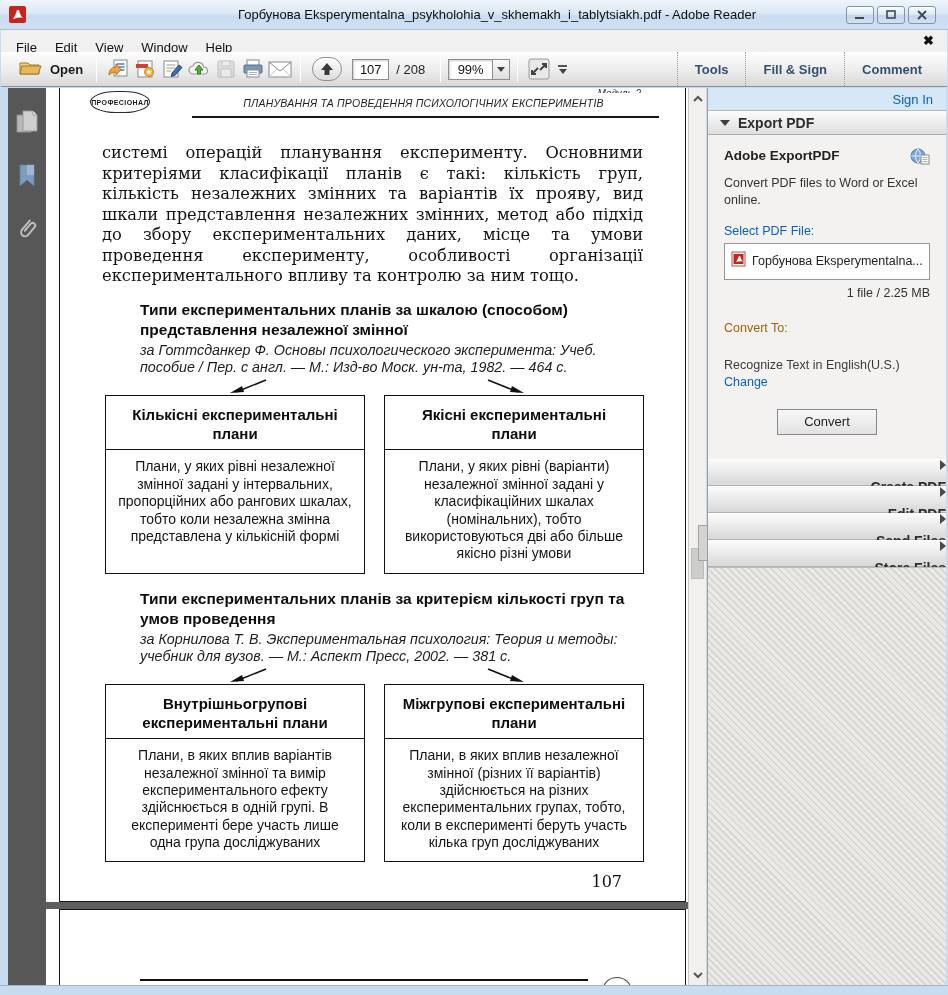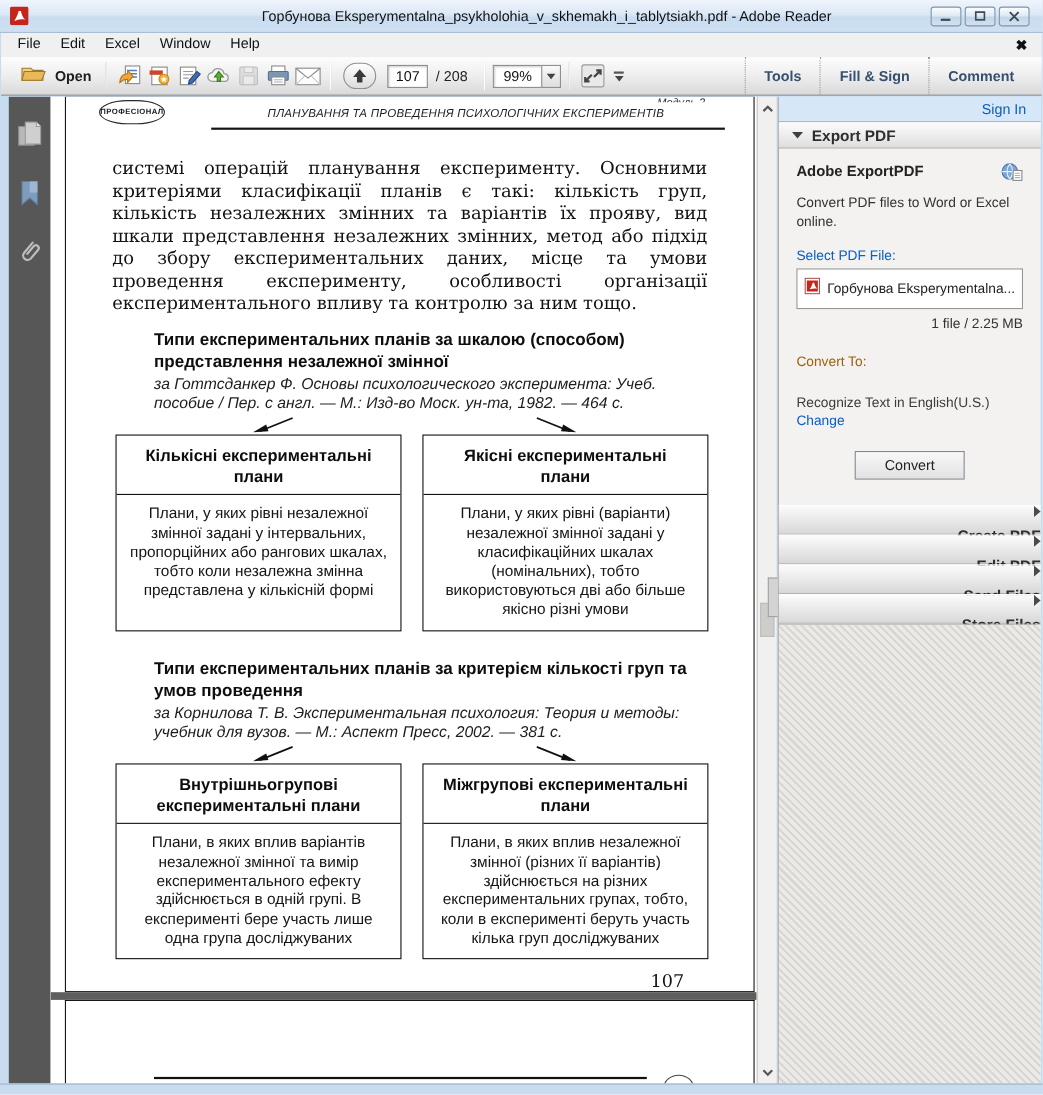--- a/index.html
+++ b/index.html
@@ -14,21 +14,21 @@
   .app-icon svg { display:block; }
   .title-text { position:absolute; left:238px; top:7px; font-size:13px; color:#101010; white-space:nowrap; }
   .win-buttons { position:absolute; right:12px; top:6px; display:flex; gap:3px; }
   .win-btn { width:28px; height:18px; border:1px solid #7f96ad; border-radius:3px;
     background:linear-gradient(#fbfdfe,#dfeaf4 45%,#c3d5e8 55%,#d4e2f0);
     display:flex; align-items:center; justify-content:center; color:#37424e; font-size:10px; line-height:1; }
   .win-btn svg { display:block; }
 
   
   .menubar { position:absolute; top:30px; left:1px; right:1px; height:28px; background:#f0f0f0;
-    border-bottom:1px solid #e0e0e0; display:flex; align-items:flex-start; font-size:13px; }
+    border-bottom:1px solid #e0e0e0; display:flex; align-items:flex-end; font-size:13px; }
   .menu-item { padding:2px 9px; color:#111; }
   .menu-item:first-child { margin-left:6px; }
   .menu-close { position:absolute; right:13px; top:3px; font-size:13px; font-weight:bold; color:#111; }
 
   
   .toolbar { position:absolute; top:52px; left:1px; right:1px; height:35px;
     background:linear-gradient(#fdfdfd,#ececec 55%,#d9d9d9);
     border-bottom:1px solid #8f8f8f; display:flex; align-items:center; padding:0 8px 0 12px; }
   .tb-open { display:flex; align-items:center; gap:7px; padding:0 6px; }
   .tb-open-label { font-size:13px; font-weight:bold; color:#1d1d1d; }
@@ -167,21 +167,21 @@
         <svg width="10" height="10">
           <path d="M1 1l8 8M9 1l-8 8" stroke="#3c4a59" stroke-width="1.8"></path>
         </svg>
       </span>
   </span>
 </div>
 
 <div class="menubar">
   <span class="menu-item">File</span>
   <span class="menu-item">Edit</span>
-  <span class="menu-item">Excel</span>
+  <span class="menu-item">View</span>
   <span class="menu-item">Window</span>
   <span class="menu-item">Help</span>
   <span class="menu-close">✖</span>
 </div>
 
 <div class="toolbar">
   <span class="tb-open">
     <span>
       <svg width="24" height="17">
           <path d="M1 4h8l2 2h9v9H1z" fill="#f3cf7a" stroke="#9a7a2f"></path>
@@ -335,21 +335,21 @@
           <div class="box-body">Плани, у яких рівні незалежної змінної задані у інтервальних, пропорційних або рангових шкалах, тобто коли незалежна змінна представлена у кількісній формі</div>
         </div>
         <div class="plan-box">
           <div class="box-title">Якісні експериментальні плани</div>
           <div class="box-body">Плани, у яких рівні (варіанти) незалежної змінної задані у класифікаційних шкалах (номінальних), тобто використовуються дві або більше якісно різні умови</div>
         </div>
       </div>
     </div>
 
     <div class="section">
-      <div class="sec-title" style="margin-top:25px">Типи експериментальних планів за критерієм кількості груп та умов проведення</div>
+      <div class="sec-title" style="margin-top:15px">Типи експериментальних планів за критерієм кількості груп та умов проведення</div>
       <div class="sec-cite">за Корнилова Т. В. Экспериментальная психология: Теория и методы: учебник для вузов. — М.: Аспект Пресс, 2002. — 381 с.</div>
       <div class="arrows-row">
         <svg class="arrow-svg arrow-left" width="46" height="18">
             <path d="M42 2L12 14" stroke="#111" stroke-width="1.6" fill="none"></path>
             <path d="M18 8l-12 7 14-1z" fill="#111"></path>
           </svg>
         <svg class="arrow-svg arrow-right" width="46" height="18">
             <path d="M4 2l30 12" stroke="#111" stroke-width="1.6" fill="none"></path>
             <path d="M28 8l12 7-14-1z" fill="#111"></path>
           </svg>

